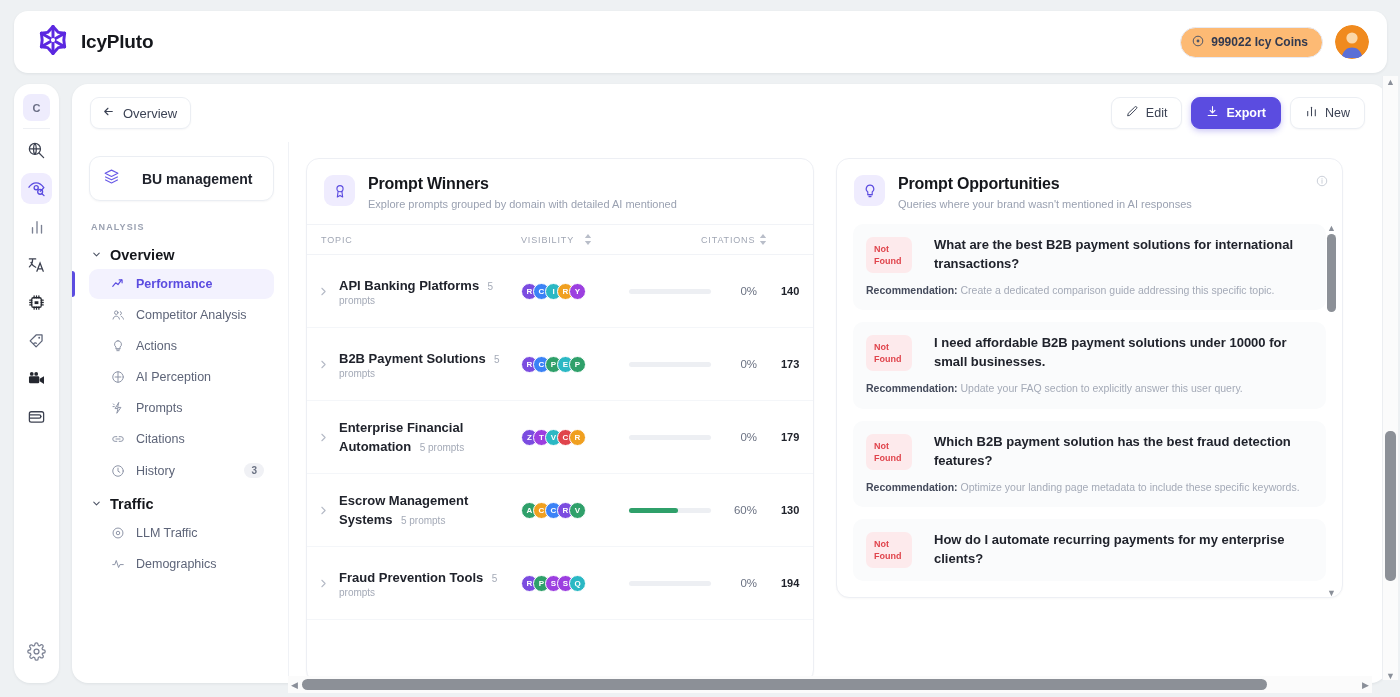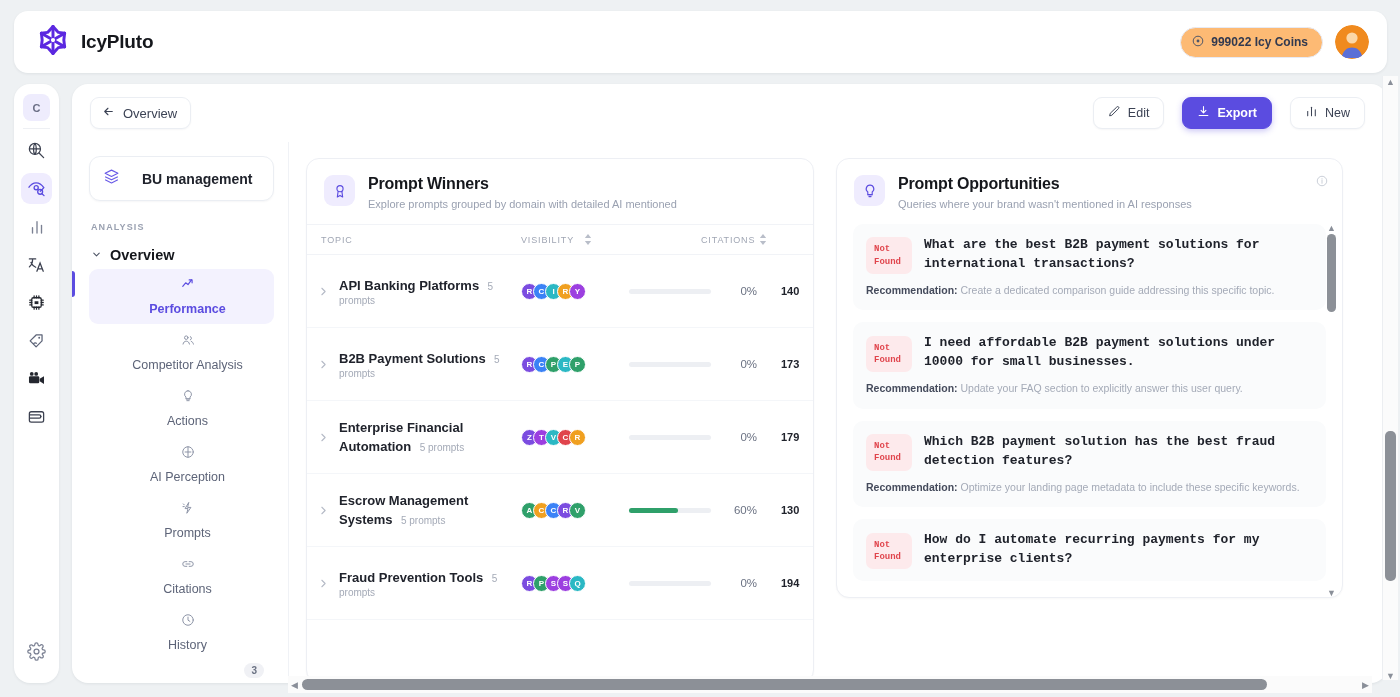--- a/index.html
+++ b/index.html
@@ -64,21 +64,21 @@
   .panel-head {
     height: 58px; display: flex; align-items: center; justify-content: space-between;
     padding: 0 22px 0 18px;
   }
   .back-btn {
     display: flex; align-items: center; gap: 8px;
     background: #fff; border: 1px solid #ebeef3; border-radius: 9px;
     padding: 7px 13px 7px 11px; font-size: 13px; color: #3b4254;
     box-shadow: 0 1px 2px rgba(16,24,40,.04);
   }
-  .head-actions { display: flex; align-items: center; gap: 18px; }
+  .head-actions { display: flex; align-items: center; gap: 9px; }
   .btn {
     display: flex; align-items: center; gap: 7px;
     border: 1px solid #ebeef3; background: #fff; border-radius: 9px;
     padding: 7px 14px; font-size: 12.5px; color: #3b4254; font-weight: 500;
     box-shadow: 0 1px 2px rgba(16,24,40,.04);
   }
   .btn.primary {
     background: #5b4ce0; border-color: #5b4ce0; color: #fff; font-weight: 600;
     box-shadow: 0 2px 6px rgba(91,76,224,.32);
   }
@@ -105,21 +105,20 @@
   .group-head {
     display: flex; align-items: center; gap: 8px;
     font-size: 14.5px; font-weight: 700; color: #15171c;
     padding: 6px 0 6px 2px; margin-top: 4px;
   }
   .nav-item {
     display: flex; align-items: center; gap: 11px;
     padding: 8px 10px 8px 22px; border-radius: 9px;
     font-size: 12.5px; color: #5d6478; position: relative;
     margin-bottom: 1px;
-    flex-direction: column;
   }
   .nav-item .nav-ico { color: #8d94a6; display: flex; }
   .nav-item.active {
     background: #f3f2fe; color: #5b4ce0; font-weight: 600;
   }
   .nav-item.active .nav-ico { color: #5b4ce0; }
   .nav-item.active::before {
     content: ""; position: absolute; left: -17px; top: 2px;
     width: 3px; height: 26px; background: #5b4ce0; border-radius: 0 3px 3px 0;
   }
@@ -181,21 +180,21 @@
   .bar > i { display: block; height: 100%; border-radius: 3px; background: #2fa06a; }
   .pct { width: 46px; flex: none; text-align: right; font-size: 11.5px; color: #6b7283; font-weight: 500; }
   .cit { flex: 1; text-align: right; padding-left: 24px; font-size: 11px; font-weight: 700; color: #20232c; }
 
   
   .opp-list { padding: 0 16px 0 16px; overflow: hidden; position: relative; flex: 1; }
   .opp {
     background: #fafbfc; border-radius: 10px; padding: 12px 13px;
     margin-bottom: 12px;
   }
-  .opp-top { display: flex; gap: 12px; align-items: flex-end; font-family: Liberation Mono, monospace; }
+  .opp-top { display: flex; gap: 22px; align-items: center; }
   .nf-badge {
     background: #fdeaec; color: #e0444c; border-radius: 7px;
     font-size: 9px; font-weight: 700; line-height: 1.35;
     padding: 6px 8px; width: 46px; flex: none; text-align: left;
   }
   .opp-q { font-size: 13px; font-weight: 700; color: #20232c; line-height: 1.45; }
   .opp-rec { font-size: 10.5px; color: #a4aab7; margin-top: 9px; line-height: 1.5; }
   .opp-rec b { color: #454b5c; font-weight: 700; }
 
   

